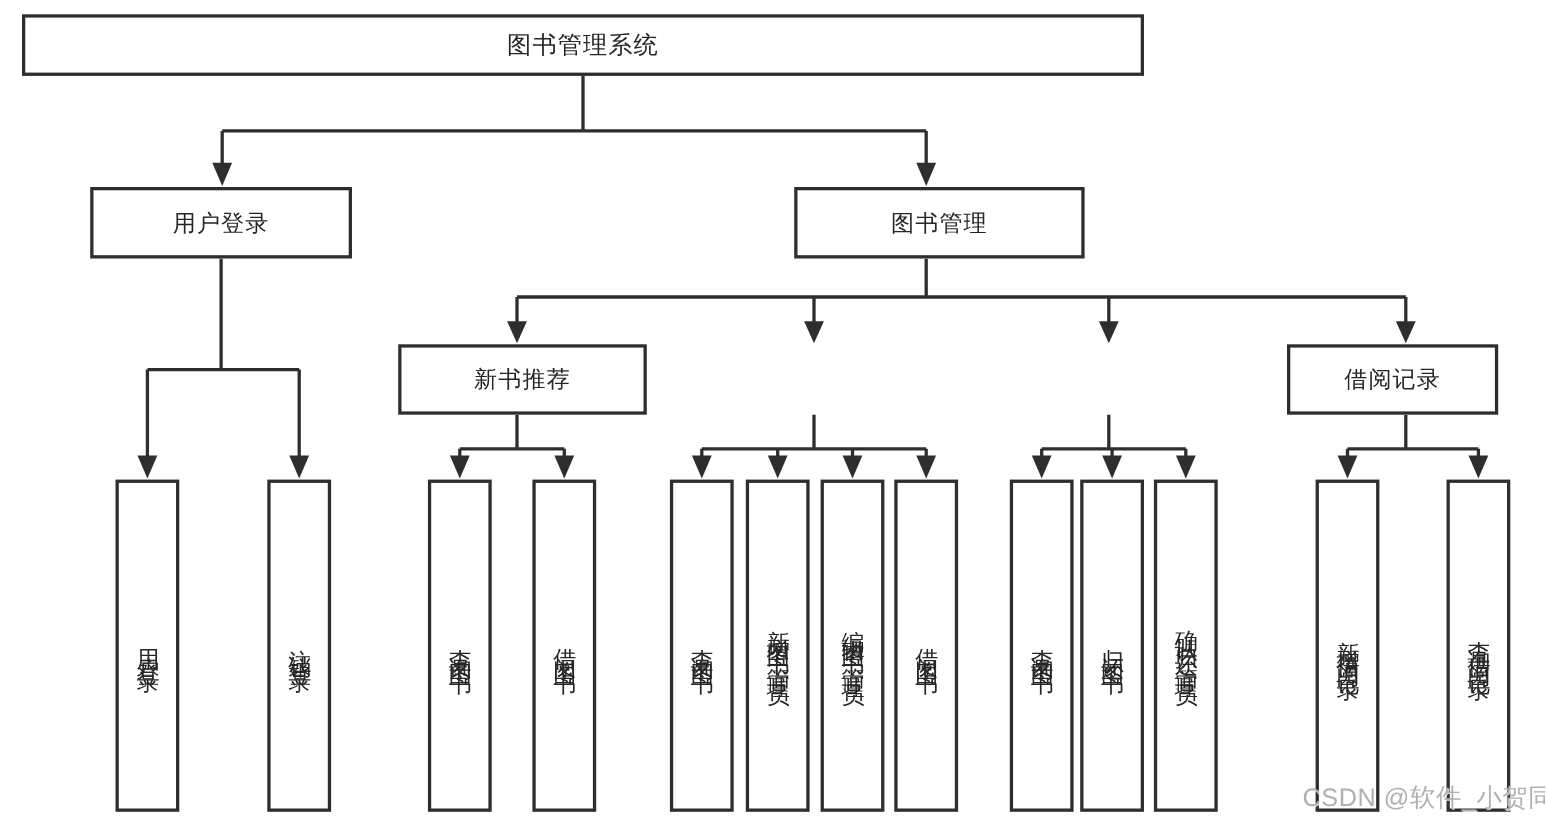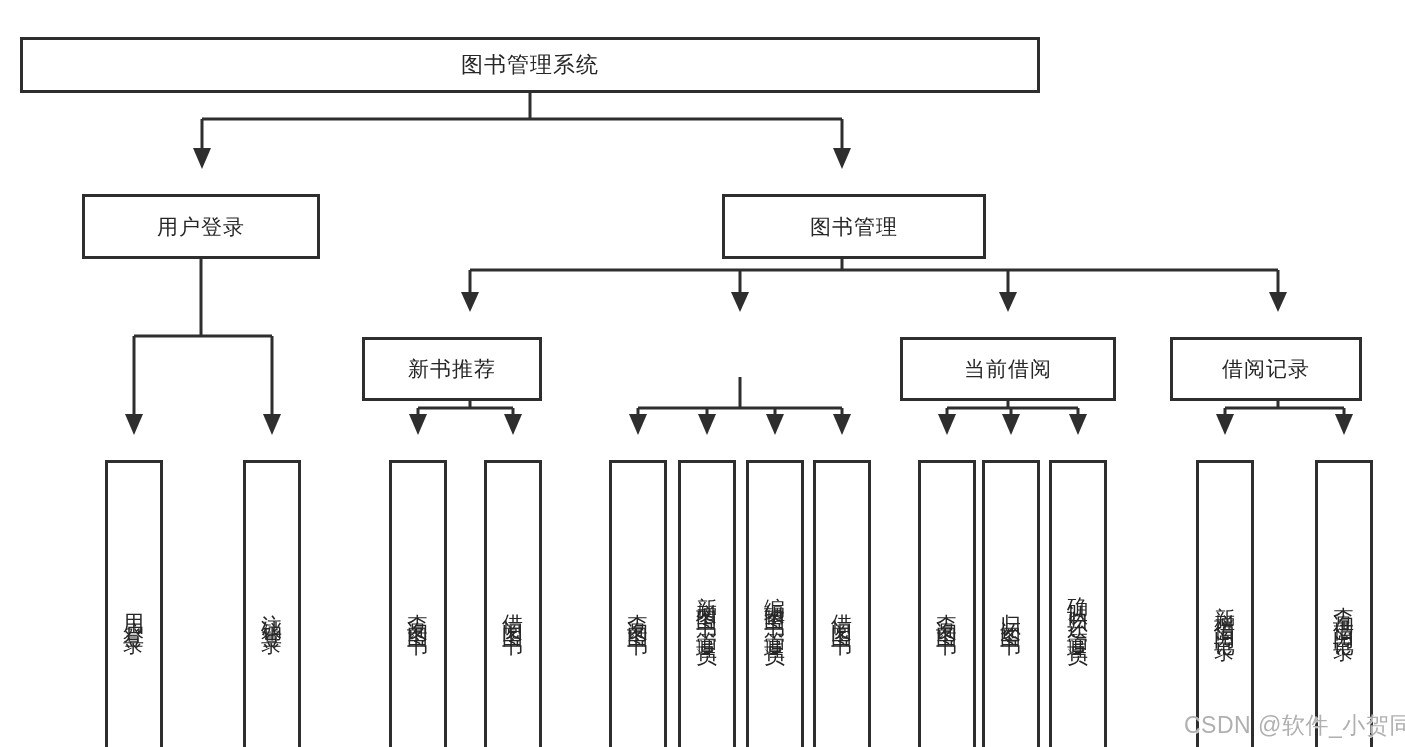--- a/index.html
+++ b/index.html
@@ -24,21 +24,20 @@
   .node{
     position:absolute;
     box-sizing:border-box;
     background:#fff;
     border:3px solid var(--line);
     display:flex;
     align-items:center;
     justify-content:center;
     text-align:left;
     z-index:2;
-    margin-top:24px;
   }
   .node.h{font-size:21px;letter-spacing:1px;}
   .node.root{font-size:22px;}
   .node.v{
     writing-mode:vertical-rl;
     text-orientation:mixed;
     font-size:21px;
     letter-spacing:7px;
     line-height:1;
   }
@@ -96,22 +95,21 @@
       <polygon points="1216,414 1234,414 1225,435"></polygon>
       <polygon points="1335,414 1353,414 1344,435"></polygon>
     </g>
   </svg>
 
   <div class="node h root" style="left:20px;top:13px;width:1020px;height:56px">图书管理系统</div>
 
   <div class="node h" style="left:82px;top:170px;width:238px;height:65px">用户登录</div>
   <div class="node h" style="left:722px;top:170px;width:264px;height:65px">图书管理</div>
 
-  <div class="node h" style="left:362px;top:313px;width:180px;height:64px">新书推荐</div>
-  <div class="node h" style="left:900px;top:313px;width:216px;height:64px">当前借阅</div>
+  <div class="node h" style="left:362px;top:313px;width:226px;height:64px">新书推荐</div>
   <div class="node h" style="left:1170px;top:313px;width:192px;height:64px">借阅记录</div>
 
   <div class="node v" style="left:105px;top:436px;width:58px;height:302px">用户登录</div>
   <div class="node v" style="left:243px;top:436px;width:58px;height:302px">注销登录</div>
 
   <div class="node v" style="left:389px;top:436px;width:58px;height:302px">查询图书</div>
   <div class="node v" style="left:484px;top:436px;width:58px;height:302px">借阅图书</div>
 
   <div class="node v" style="left:609px;top:436px;width:58px;height:302px">查询图书</div>
   <div class="node v" style="left:678px;top:436px;width:58px;height:302px">新增图书（管理员）</div>

